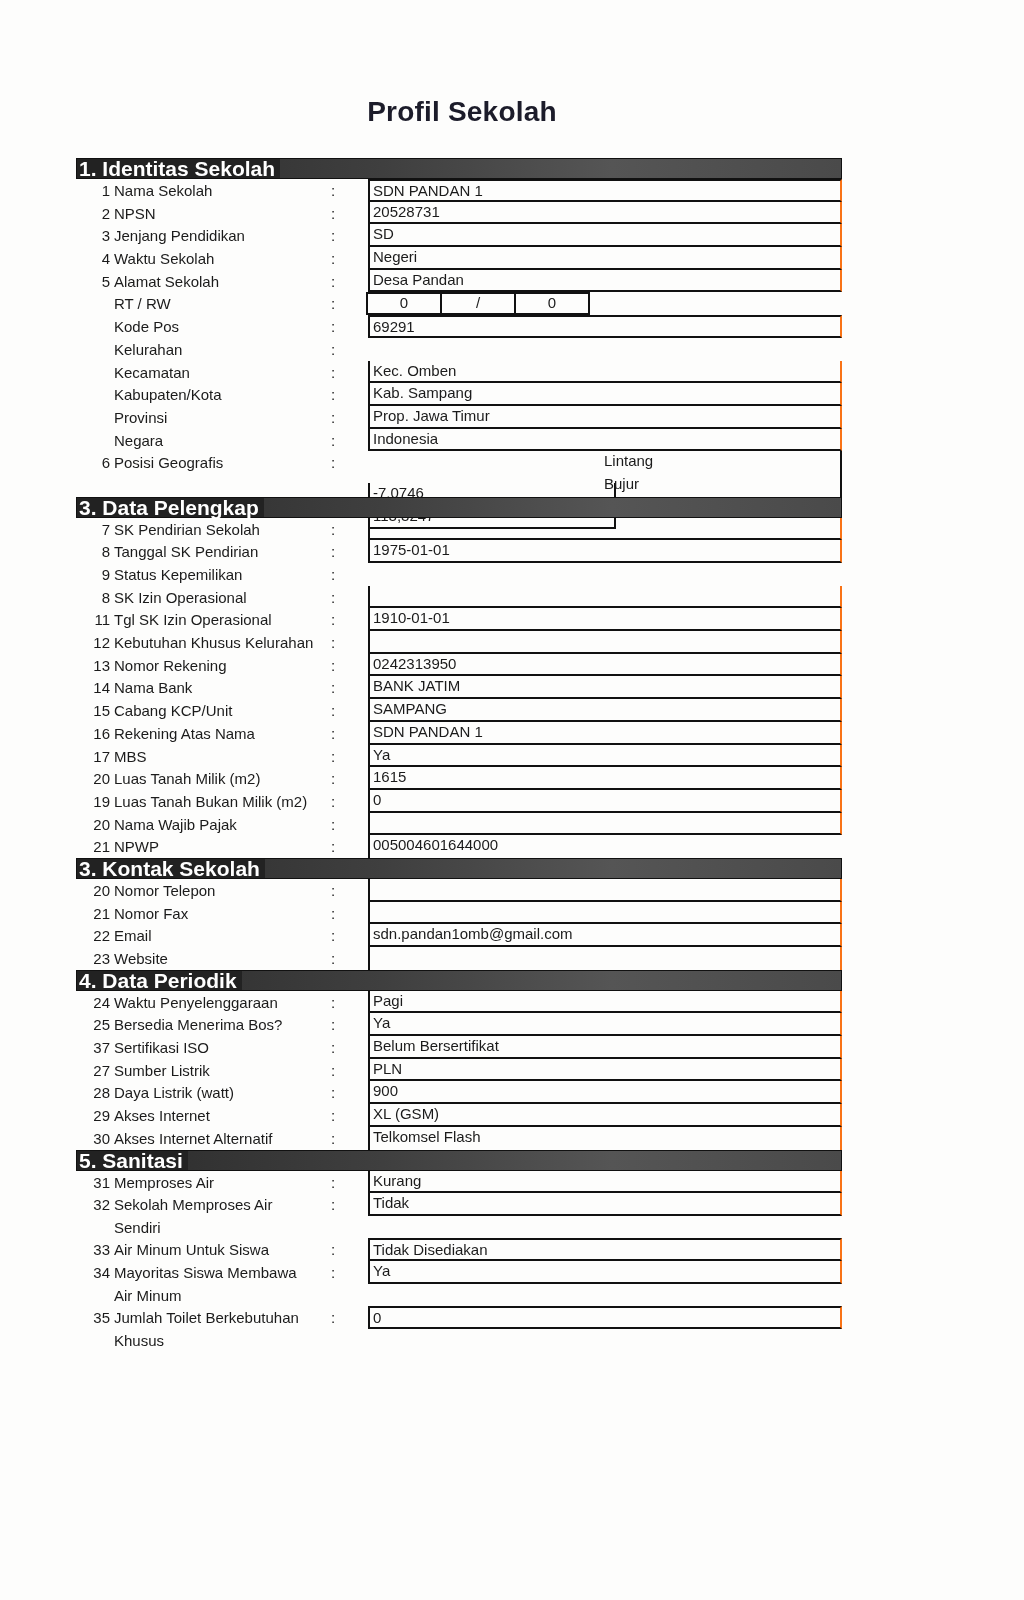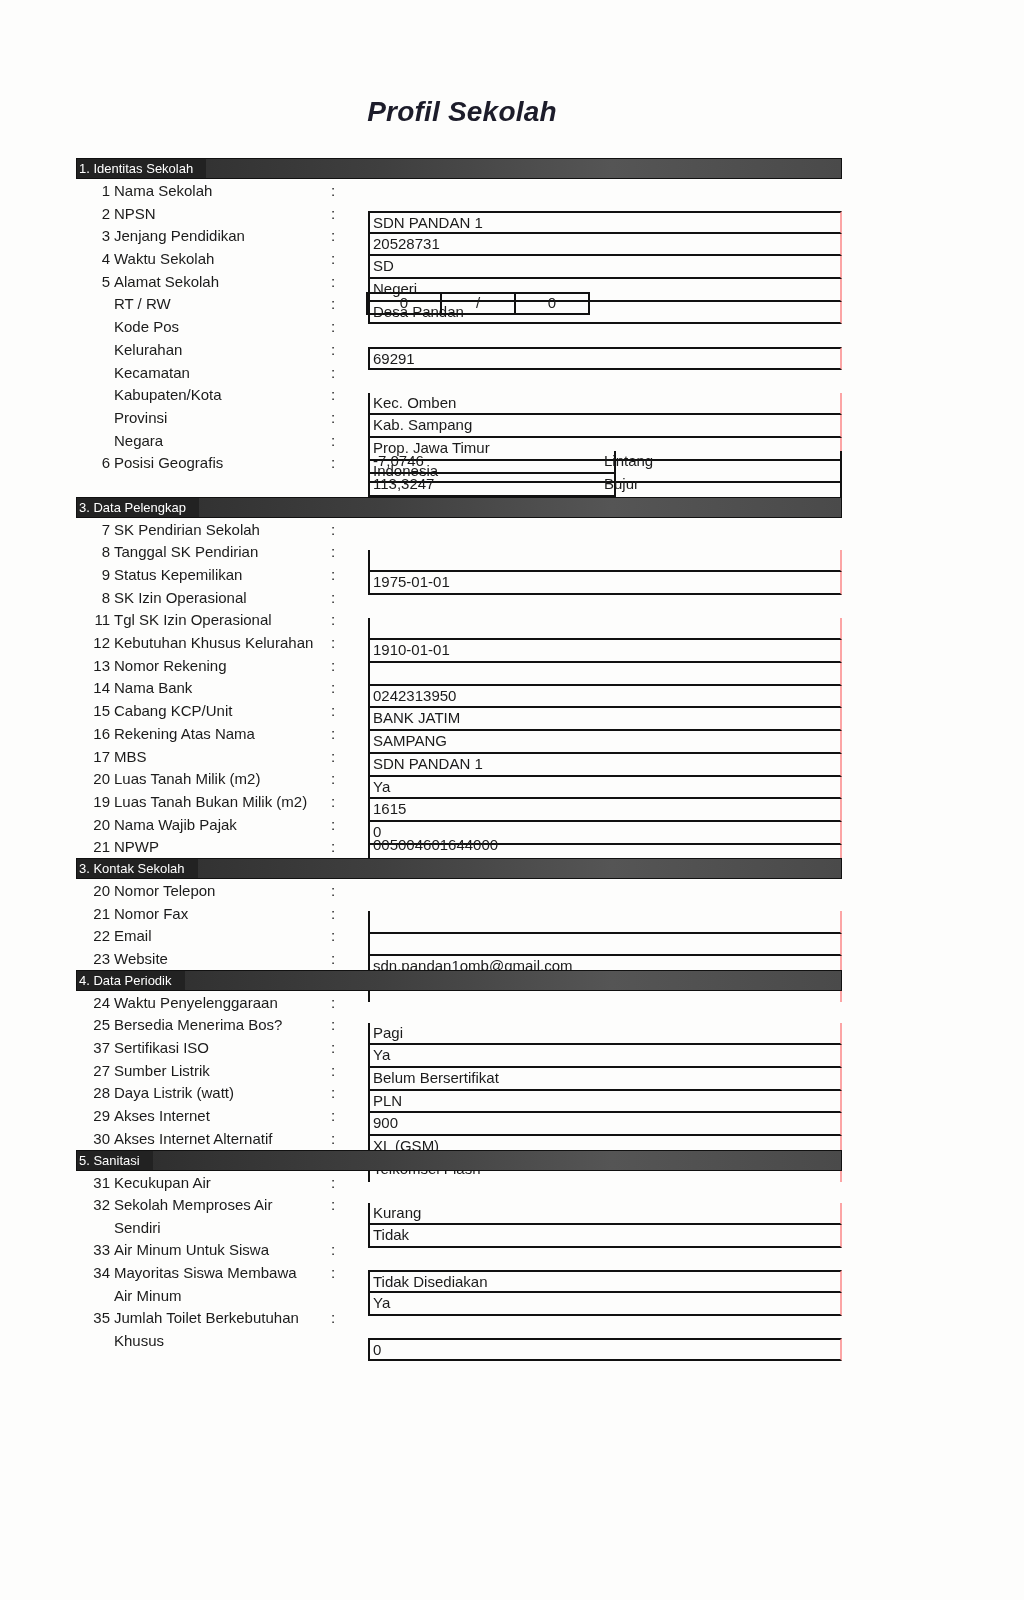--- a/index.html
+++ b/index.html
@@ -3,44 +3,44 @@
 <meta charset="utf-8">
 <style>
   html, body { margin: 0; padding: 0; }
   body {
     width: 1024px; height: 1600px; background: #fdfdfc; position: relative;
     font-family: "Liberation Sans", "DejaVu Sans", sans-serif; color: #1b1b1b;
     overflow: hidden;
   }
   .title {
     position: absolute; top: 96px; left: 0; width: 924px; text-align: center;
-    font-size: 28px; font-weight: bold; color: #1c1c2a; letter-spacing: 0.2px; font-style: italic;
+    font-size: 28px; font-weight: bold; color: #1c1c2a; letter-spacing: 0.2px;
   }
   .sheet { position: absolute; left: 76px; top: 158px; width: 766px; }
   .sec {
     height: 21px; background: linear-gradient(90deg,#2a2a2a 0%,#3f3f3f 40%,#555 70%,#4a4a4a 100%);
     border: 1px solid #111; position: relative; box-sizing: border-box;
   }
   .sec span {
-    display: inline-block; background: #222; color: #fff; font-weight: normal;
-    font-size: 13px; line-height: 19px; padding: 0 13px 0 2px;
+    display: inline-block; background: #222; color: #fff; font-weight: bold;
+    font-size: 21px; line-height: 19px; padding: 0 5px 0 2px;
   }
   .row { position: relative; height: 22.7px; font-size: 15px; }
   .row .num { position: absolute; left: 0; width: 34px; text-align: right; top: 3px; }
   .row .lbl { position: absolute; left: 38px; top: 3px; white-space: nowrap; }
   .row .lbl2 { position: absolute; left: 38px; top: 26px; white-space: nowrap; text-align: right; }
   .row .colon { position: absolute; left: 255px; top: 3px; }
   .row .val {
     position: absolute; left: 292px; right: 0; top: 0; height: 22.7px;
     border-left: 2px solid #111; border-bottom: 2px solid #111; box-sizing: border-box;
     padding-left: 3px; line-height: 20px; font-size: 15px; white-space: nowrap;
   }
   .row .val.top { border-top: 2px solid #111; }
-  .row .val.rb { border-right: 2px solid #fca5a5; margin-top: 32px; }
-  .row .val.half { right: 226px; border-right: 2px solid #111; }
+  .row .val.rb { border-right: 2px solid #f97316; }
+  .row .val.half { right: 226px; border-right: 2px solid #111; margin-top: 32px; }
   .row .side { position: absolute; left: 525px; right: 0; top: 0; height: 22.7px; padding-left: 3px;
     line-height: 20px; border-right: 2px solid #111; box-sizing: border-box; }
   .rtrw { position: absolute; left: 292px; top: 0; height: 22.7px; display: flex; }
   .rtrw div { width: 76px; border: 2px solid #111; border-left-width: 2px; margin-left: -2px;
     box-sizing: border-box; text-align: center; line-height: 18px; font-size: 15px; }
   .tall { height: 45px; }
 </style>
 </head>
 <body>
 
@@ -286,21 +286,21 @@
   <div class="row">
       <span class="num">30</span>
       <span class="lbl">Akses Internet Alternatif</span>
       <span class="colon">:</span>
       <div class="val rb" style="border-bottom:none">Telkomsel Flash</div>
     </div>
 
   <div class="sec"><span>5. Sanitasi</span></div>
   <div class="row">
       <span class="num">31</span>
-      <span class="lbl">Kecukupan Air</span>
+      <span class="lbl">Memproses Air</span>
       <span class="colon">:</span>
       <div class="val rb">Kurang</div>
     </div>
   <div class="row tall">
       <span class="num">32</span>
       <span class="lbl">Sekolah Memproses Air</span>
       <span class="lbl2">Sendiri</span>
       <span class="colon">:</span>
       <div class="val rb">Tidak</div>
     </div>

